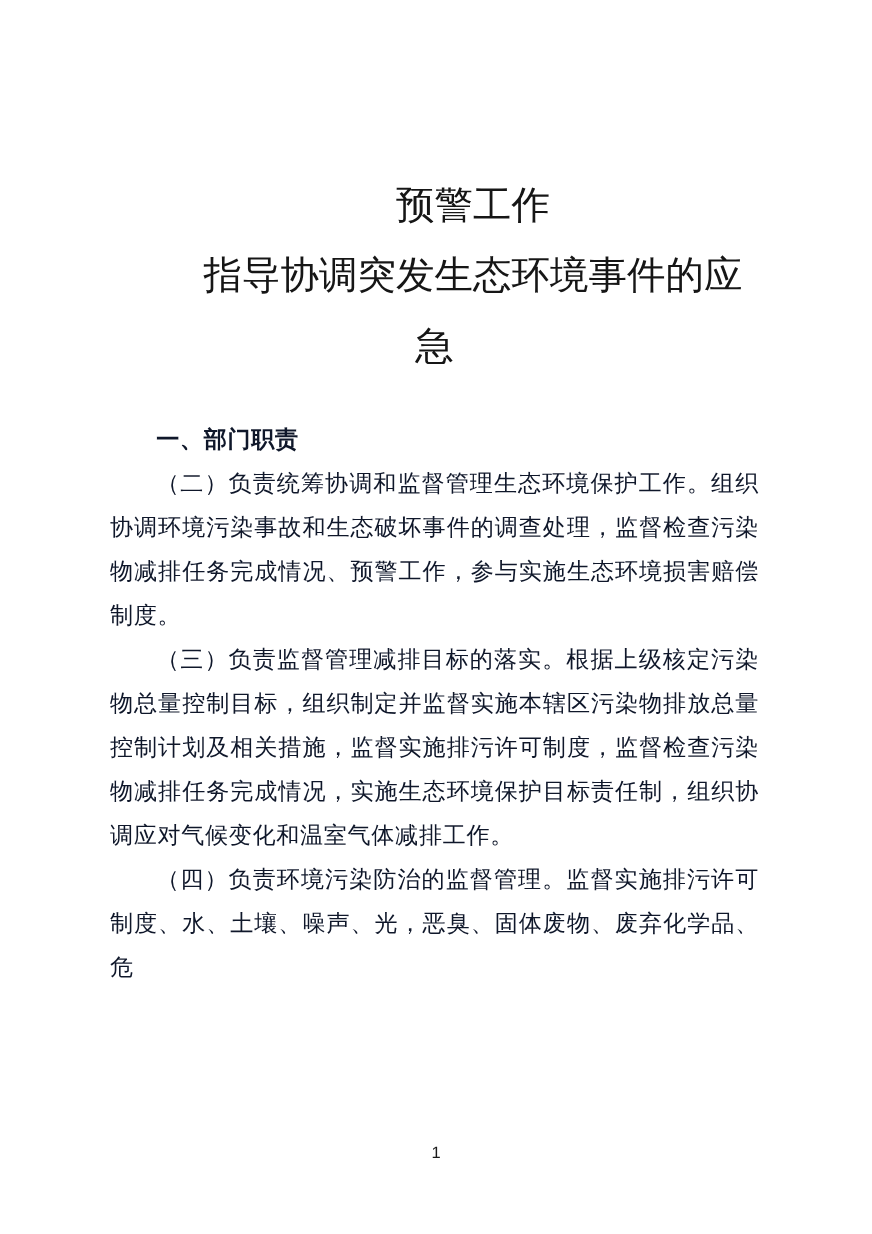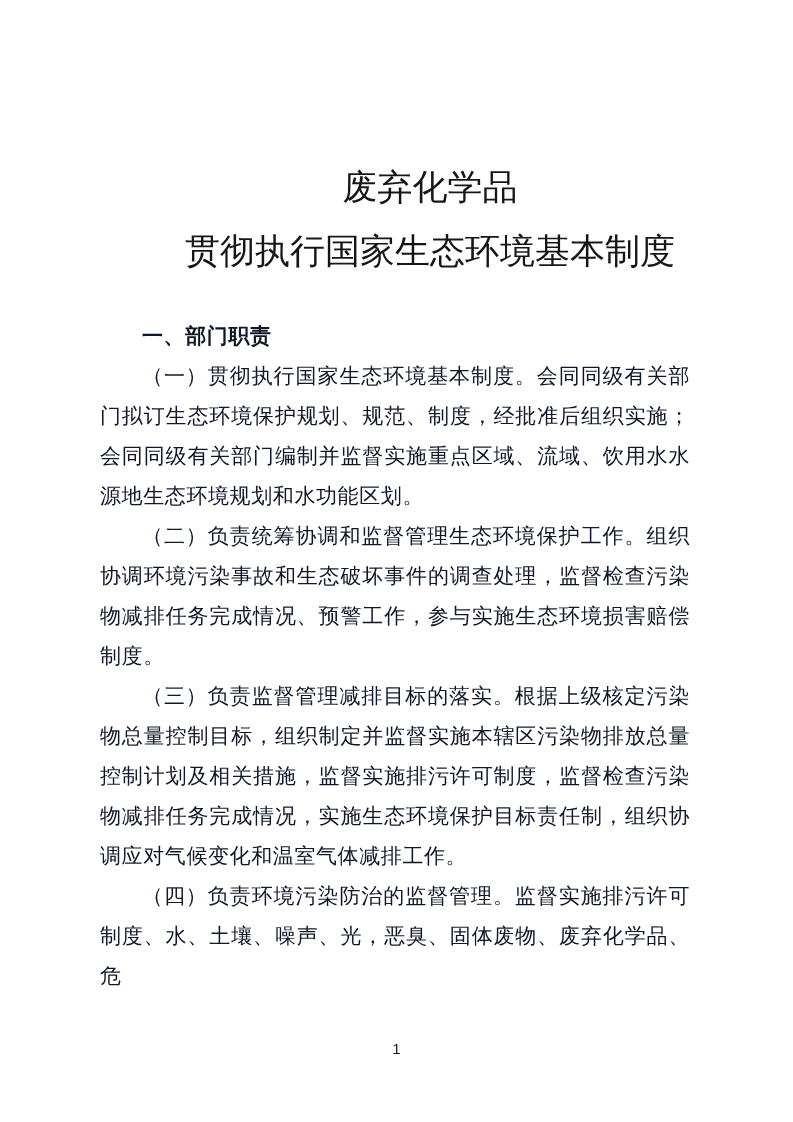--- a/index.html
+++ b/index.html
@@ -65,27 +65,26 @@
     color: #1a1a1a;
   }
 </style>
 </head>
 <body>
 
 <div class="page">
   <div class="content">
 
     <div class="title-block">
-      <p>废弃化学品</p>
-      <p>贯彻执行国家生态环境基本制度</p>
+      <p>预警工作</p>
+      <p>指导协调突发生态环境事件的应急</p>
     </div>
 
     <div class="body-block">
       <p class="section-heading">一、部门职责</p>
-      <p class="para">（一）贯彻执行国家生态环境基本制度。会同同级有关部门拟订生态环境保护规划、规范、制度，经批准后组织实施；会同同级有关部门编制并监督实施重点区域、流域、饮用水水源地生态环境规划和水功能区划。</p>
       <p class="para">（二）负责统筹协调和监督管理生态环境保护工作。组织协调环境污染事故和生态破坏事件的调查处理，监督检查污染物减排任务完成情况、预警工作，参与实施生态环境损害赔偿制度。</p>
       <p class="para">（三）负责监督管理减排目标的落实。根据上级核定污染物总量控制目标，组织制定并监督实施本辖区污染物排放总量控制计划及相关措施，监督实施排污许可制度，监督检查污染物减排任务完成情况，实施生态环境保护目标责任制，组织协调应对气候变化和温室气体减排工作。</p>
       <p class="para continues">（四）负责环境污染防治的监督管理。监督实施排污许可制度、水、土壤、噪声、光，恶臭、固体废物、废弃化学品、危</p>
     </div>
 
   </div>
 
   <div class="page-number">1</div>
 </div>
 

